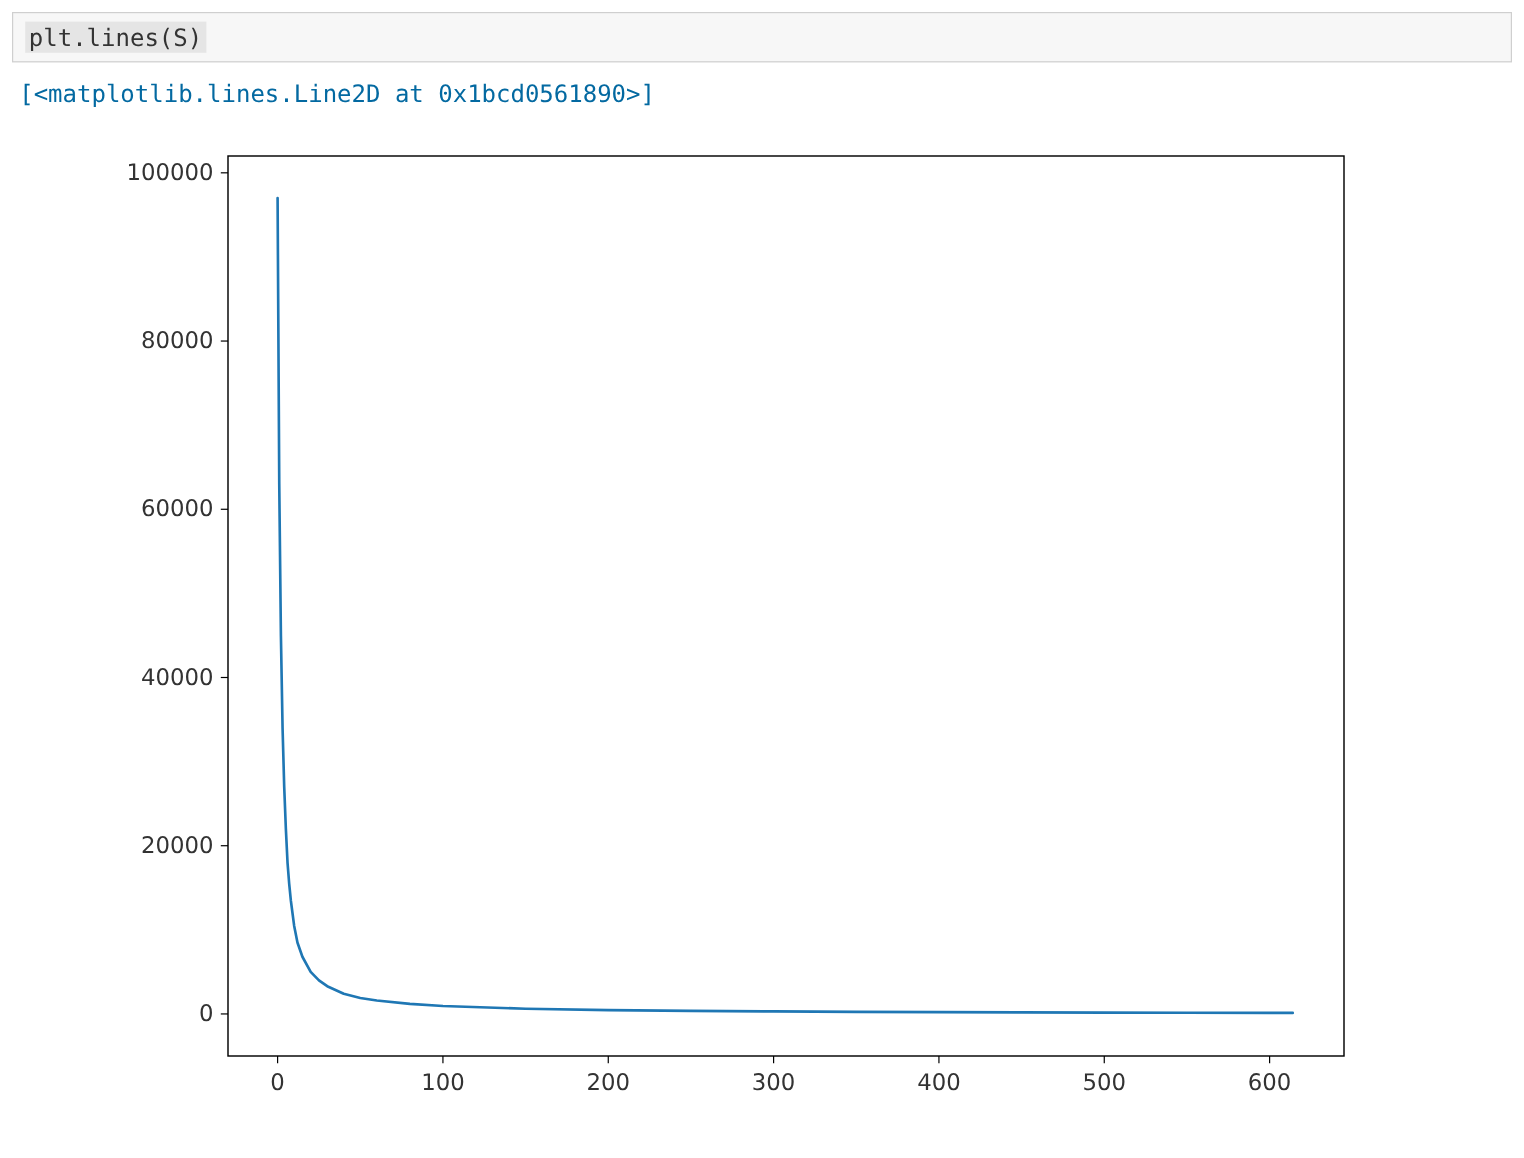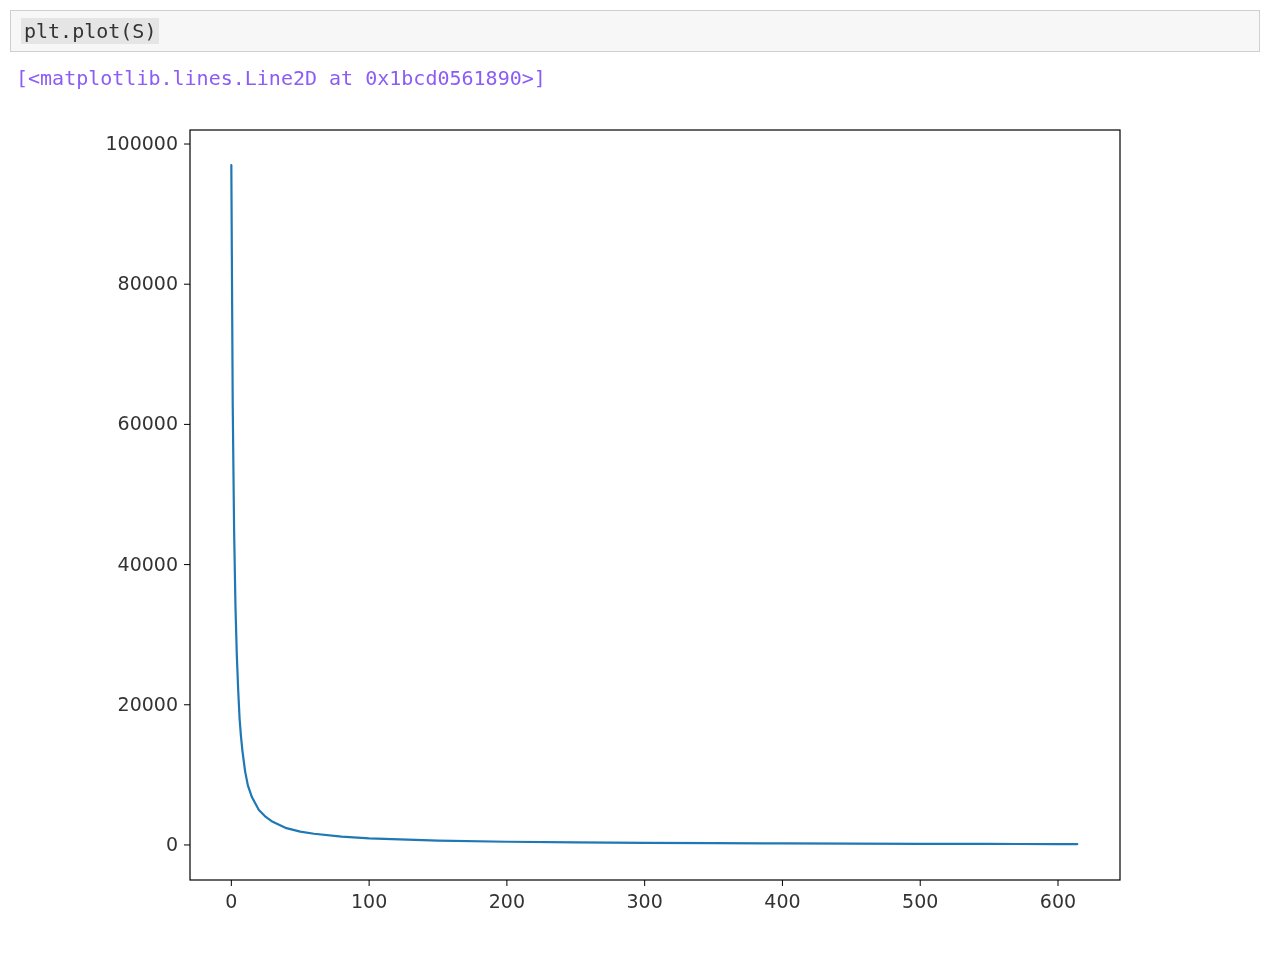--- a/index.html
+++ b/index.html
@@ -17,37 +17,37 @@
       font-size: 20px;
       color: #333;
       margin-bottom: 14px;
     }
     .code-cell .hl {
       background: #e5e5e5;
       padding: 1px 3px;
     }
     .output-text {
       font-size: 20px;
-      color: #8b5cf6;
+      color: #0369a1;
       padding: 0 6px 16px 6px;
     }
     .chart-wrap {
       padding: 4px 10px 10px 10px;
     }
     svg { display: block; }
     .axis-line { stroke: #000; stroke-width: 1.2; fill: none; }
     .tick-line { stroke: #000; stroke-width: 1; }
     .tick-label { font-family: "DejaVu Sans", Arial, sans-serif; font-size: 19px; fill: #333; }
     .series-line { stroke: #1f77b4; stroke-width: 2.2; fill: none; stroke-linejoin: round; stroke-linecap: round; }
   </style>
 </head>
 <body>
 
 <div class="code-cell">
-  <span class="hl">plt.plot(S)</span>
+  <span class="hl">plt.lines(S)</span>
 </div>
 
 <div class="output-text">[&lt;matplotlib.lines.Line2D at 0x1bcd0561890&gt;]</div>
 
 <div class="chart-wrap">
   <svg id="chart-svg" width="1120" height="820" viewBox="0 0 1120 820">
       <rect x="170" y="20" width="930" height="750" class="axis-line" fill="none"></rect>
       <line x1="211.33333333333334" y1="770" x2="211.33333333333334" y2="776" class="tick-line"></line>
       <text x="211.33333333333334" y="798" text-anchor="middle" class="tick-label">0</text>
       <line x1="349.1111111111111" y1="770" x2="349.1111111111111" y2="776" class="tick-line"></line>

